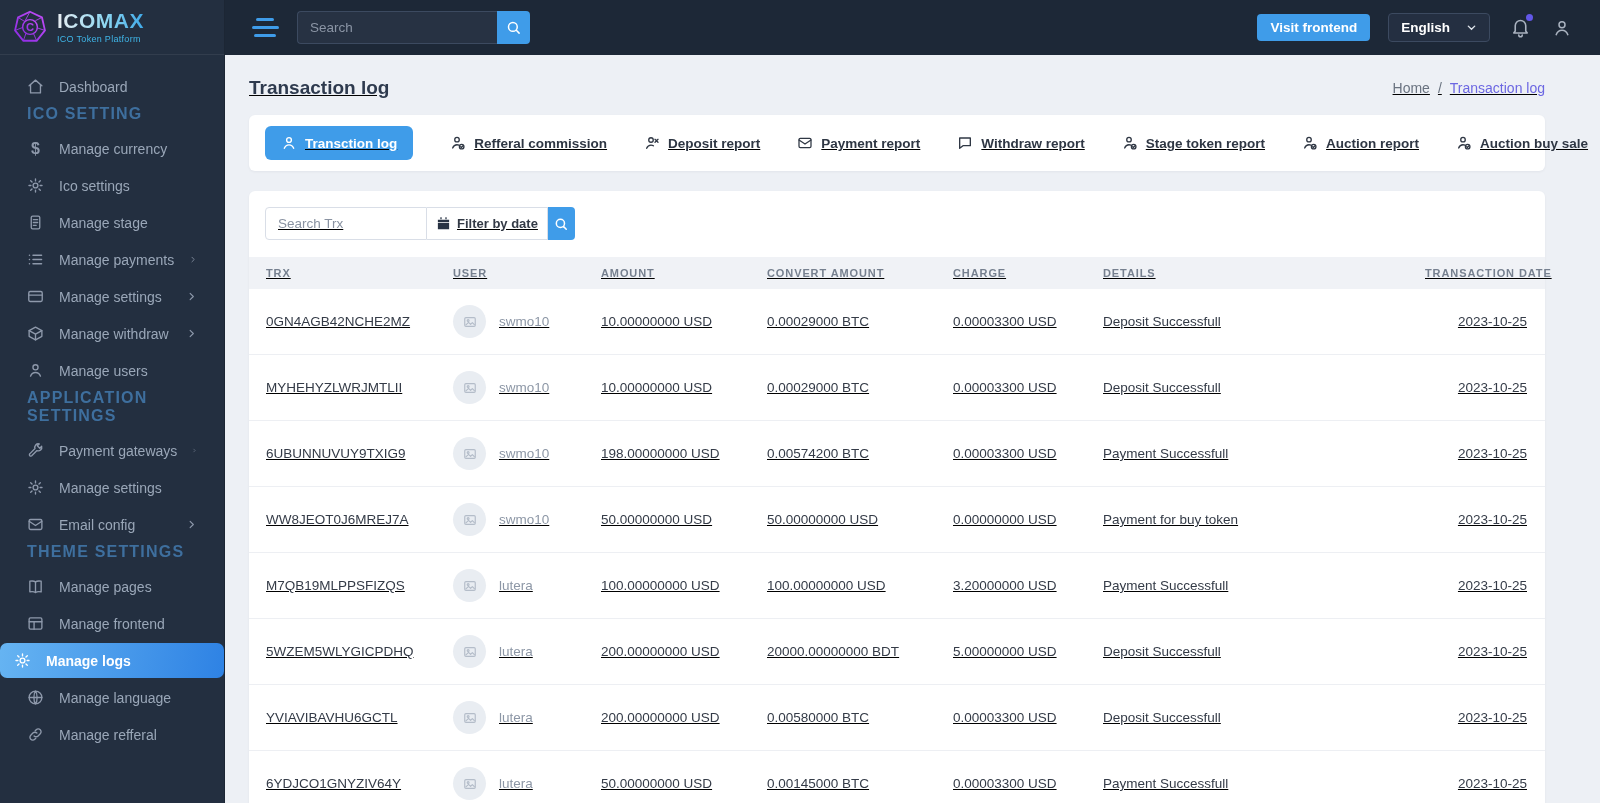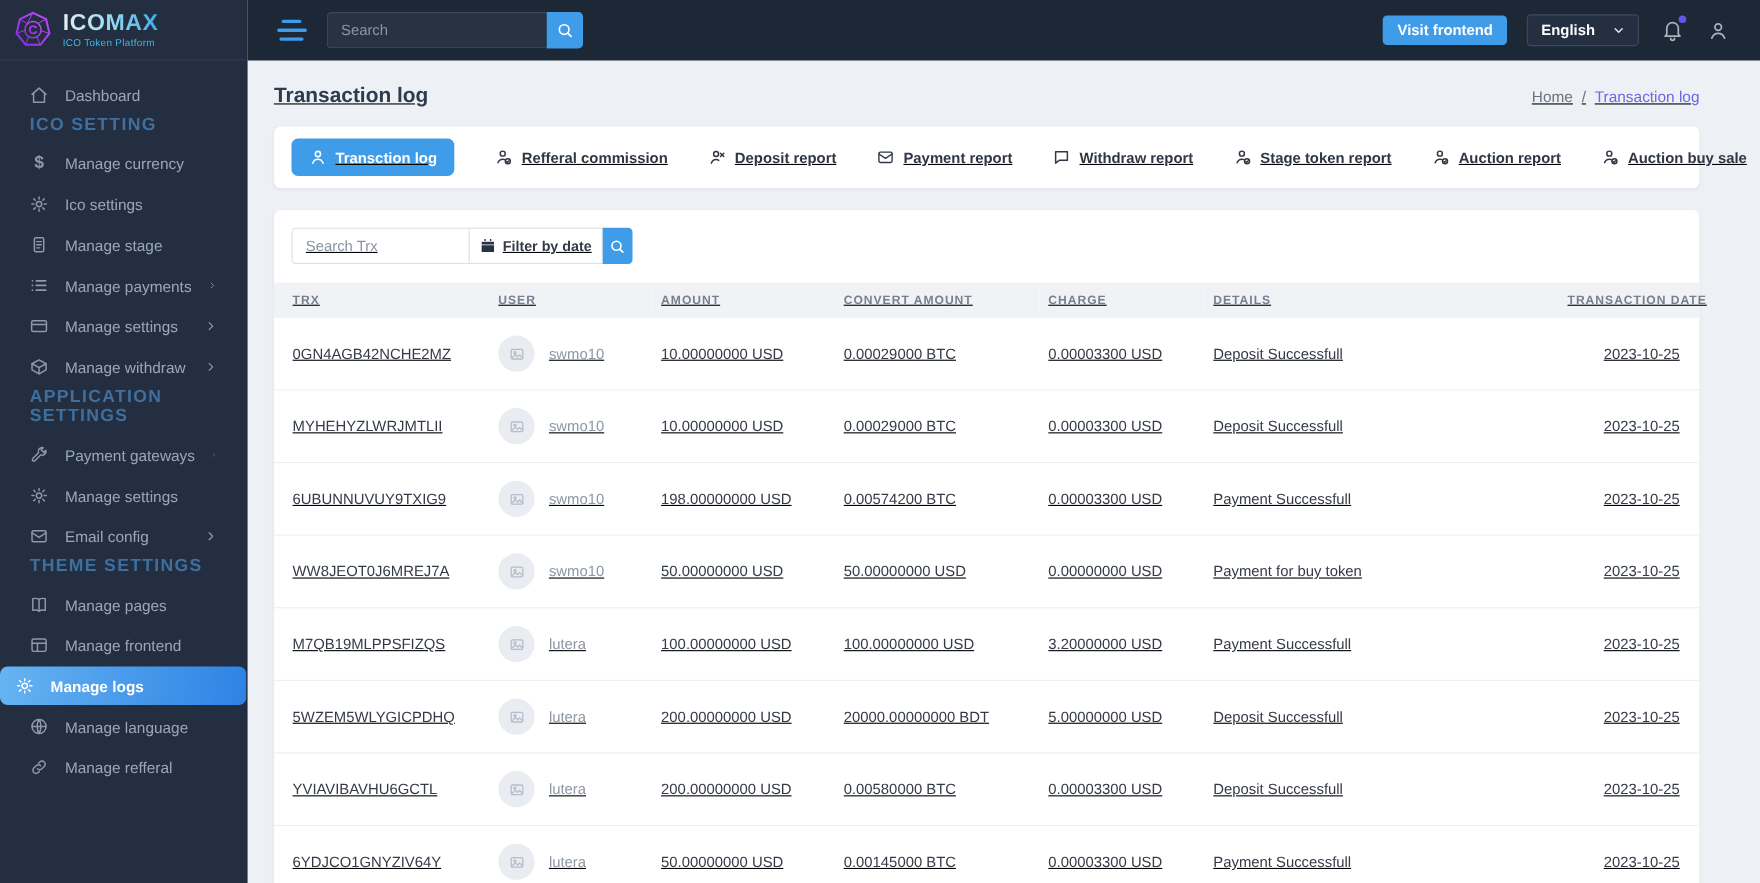--- a/index.html
+++ b/index.html
@@ -171,20 +171,29 @@
             <path d="M3 8l9 5 9-5M12 13v8"></path>
           </svg>
         </span>
         <span>Manage withdraw</span>
         <span class="chev">
           <svg width="100%" height="100%" viewBox="0 0 24 24" fill="none" stroke="currentColor" stroke-width="2.4" stroke-linecap="round" stroke-linejoin="round">
             <path d="M9 5l7 7-7 7"></path>
           </svg>
         </span>
       </div>
+      <div class="nav-item">
+        <span class="ni-icon">
+          <svg width="100%" height="100%" viewBox="0 0 24 24" fill="none" stroke="currentColor" stroke-width="1.9" stroke-linecap="round" stroke-linejoin="round">
+            <circle cx="12" cy="7.5" r="3.6"></circle>
+            <path d="M5 20c1.4-3.6 4-5.2 7-5.2s5.6 1.6 7 5.2"></path>
+          </svg>
+        </span>
+        <span>Manage users</span>
+      </div>
       <div class="nav-section">APPLICATION SETTINGS</div>
       <div class="nav-item">
         <span class="ni-icon">
           <svg width="100%" height="100%" viewBox="0 0 24 24" fill="none" stroke="currentColor" stroke-width="1.9" stroke-linecap="round" stroke-linejoin="round">
             <path d="M20.7 6.1a5 5 0 0 1-6.6 6L7 19.2a2 2 0 1 1-2.8-2.8L11.3 9.3a5 5 0 0 1 6-6.6L14.6 5.4l3.4 3.4 2.7-2.7z"></path>
           </svg>
         </span>
         <span>Payment gateways</span>
         <span class="chev">
           <svg width="100%" height="100%" viewBox="0 0 24 24" fill="none" stroke="currentColor" stroke-width="2.4" stroke-linecap="round" stroke-linejoin="round">

